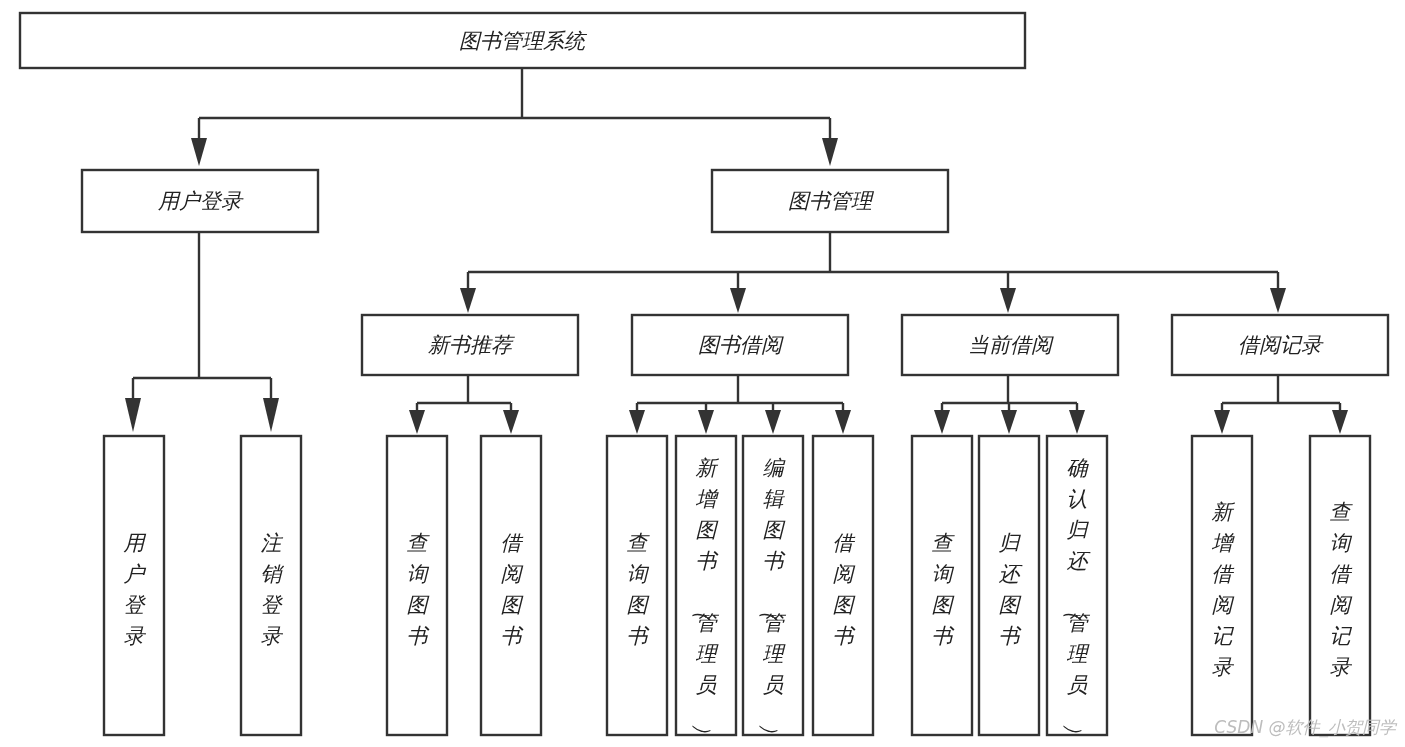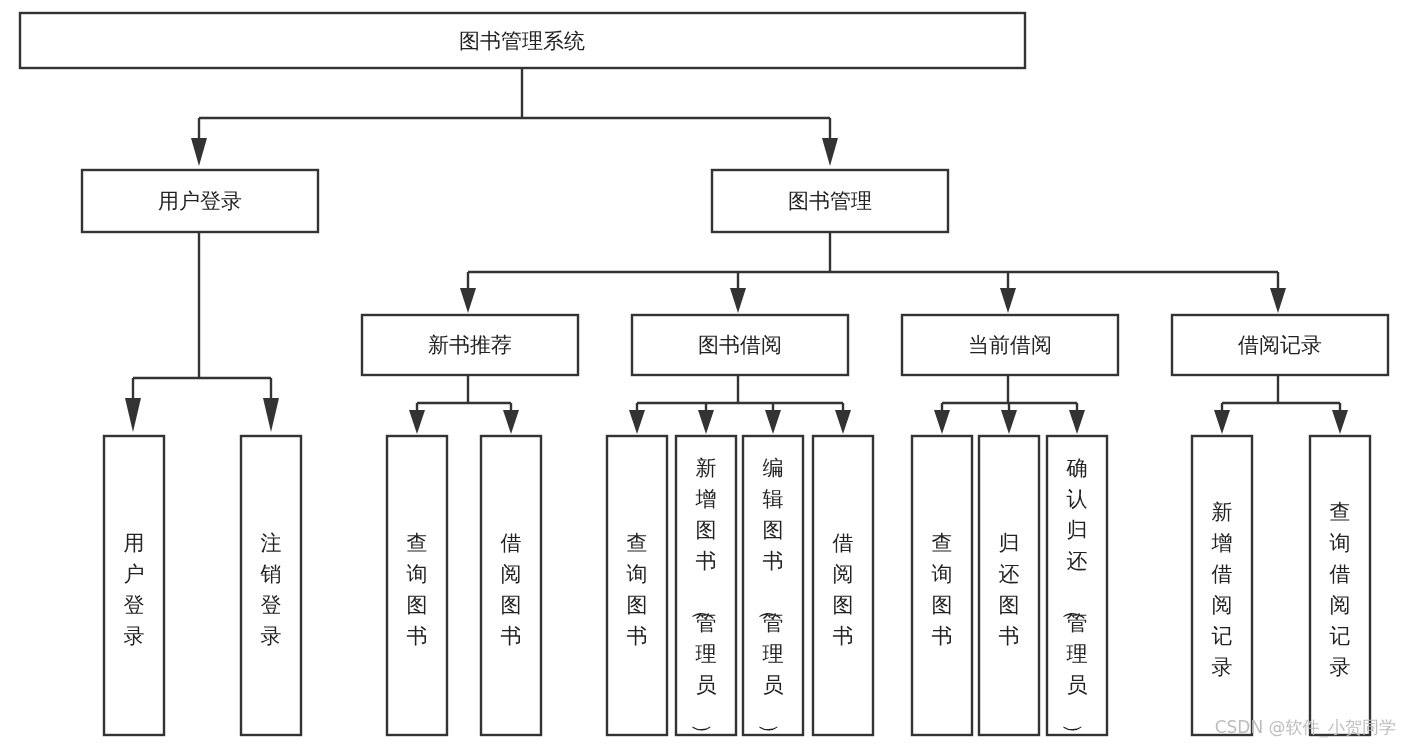--- a/index.html
+++ b/index.html
@@ -11,20 +11,21 @@
     width: 1405px;
     height: 747px;
     font-family: "DejaVu Sans", "Liberation Sans", sans-serif;
     overflow: hidden;
   }
   #diagram-root {
     position: relative;
     width: 1405px;
     height: 642px;
     background: #ffffff;
+    font-style: italic;
   }
   svg#flowchart {
     position: absolute;
     left: 0;
     top: 0;
     width: 1405px;
     height: 747px;
     display: block;
   }
   .node-box {

